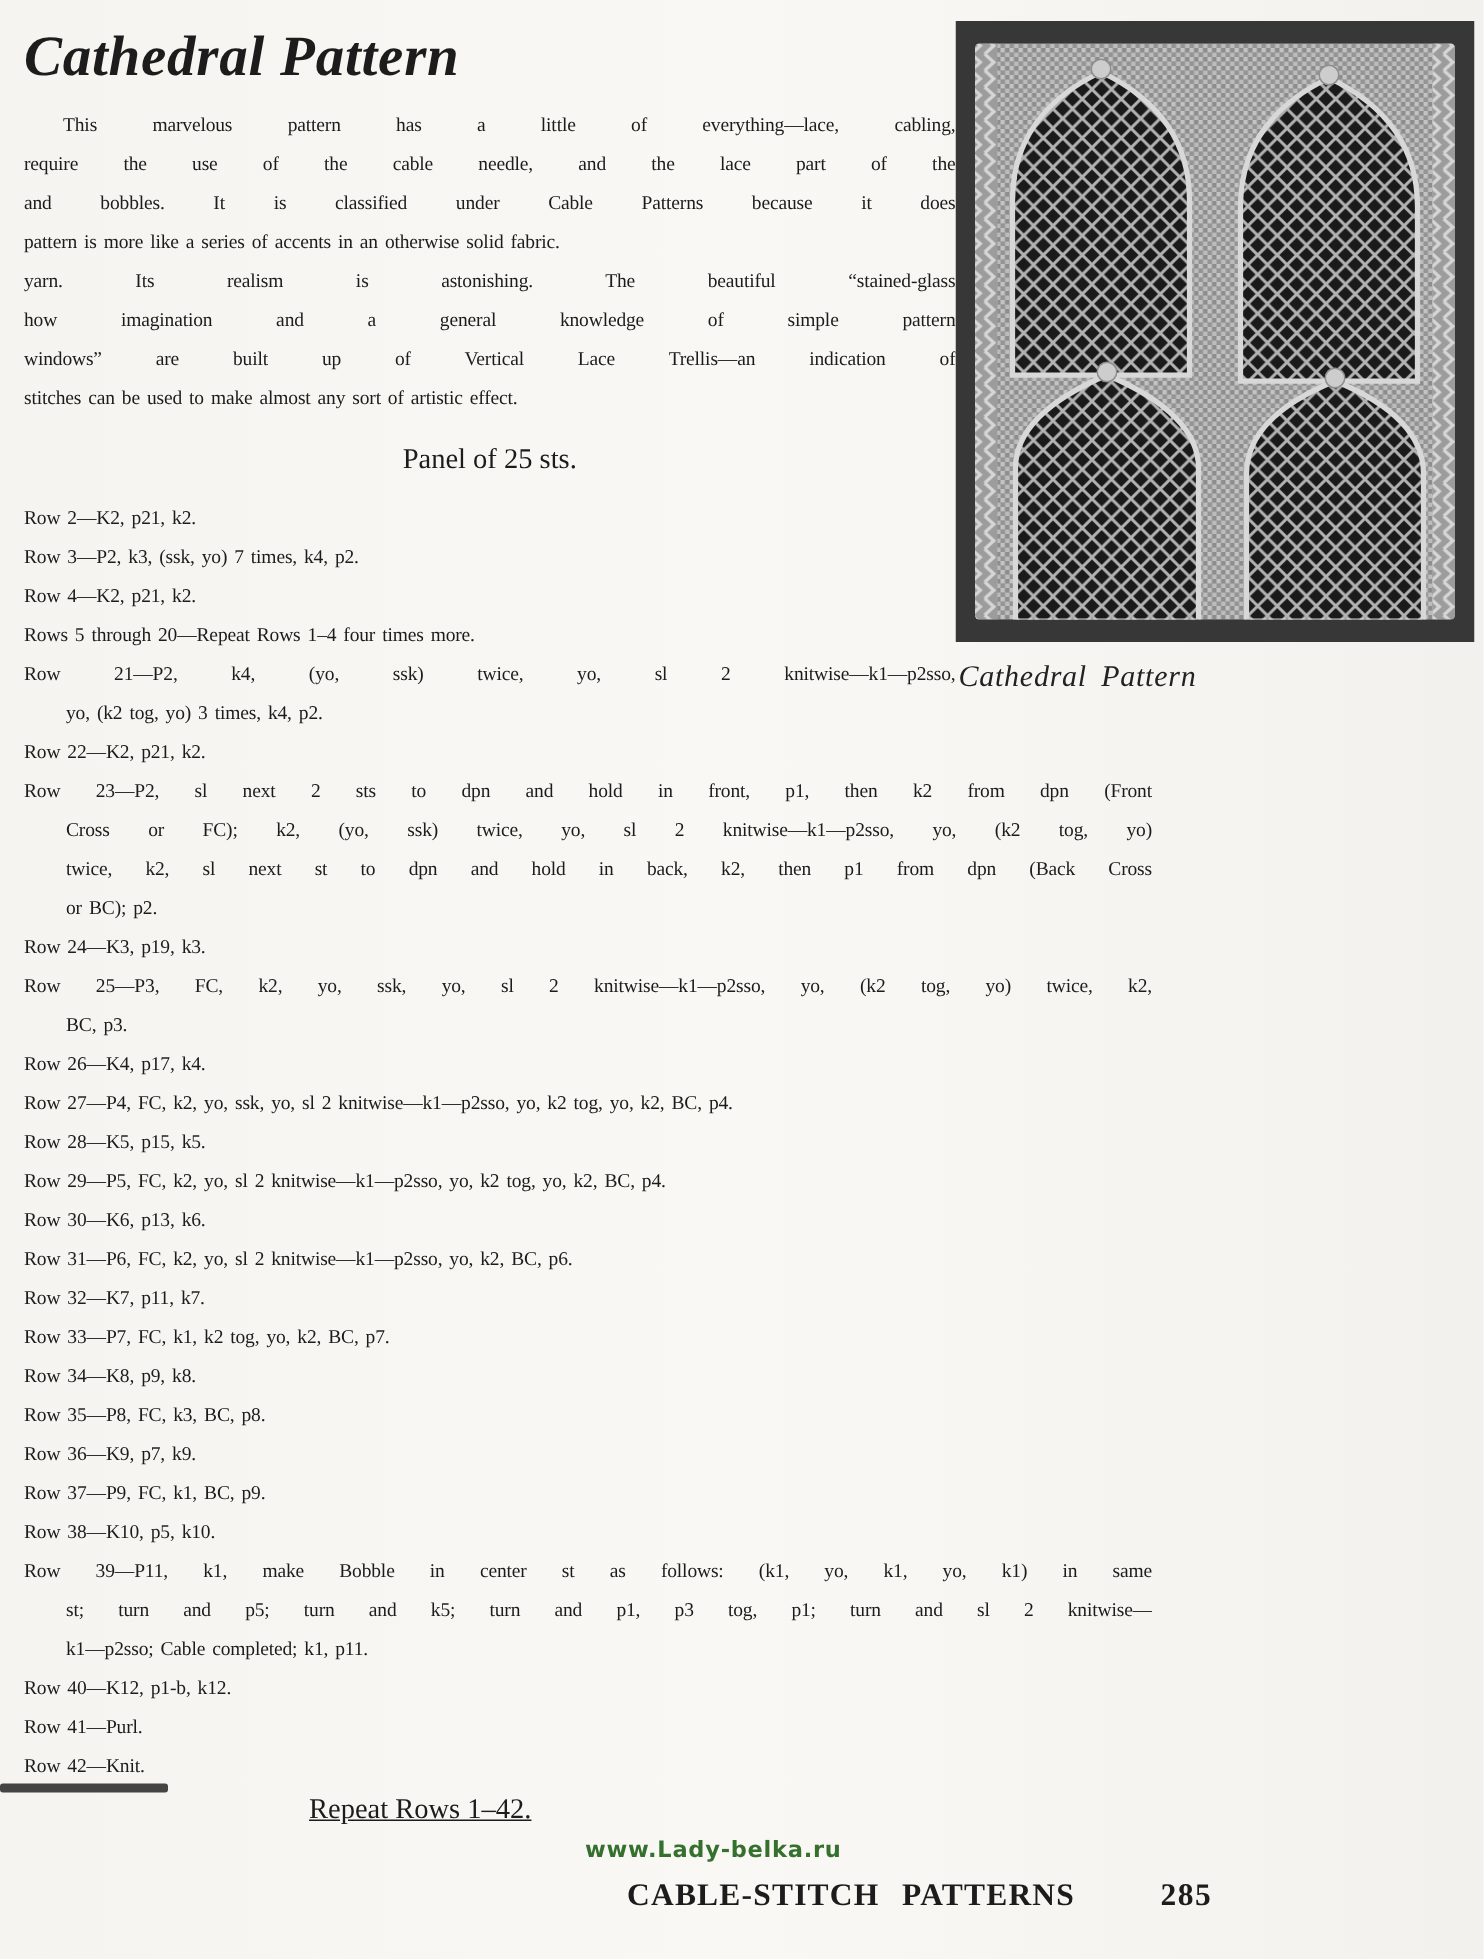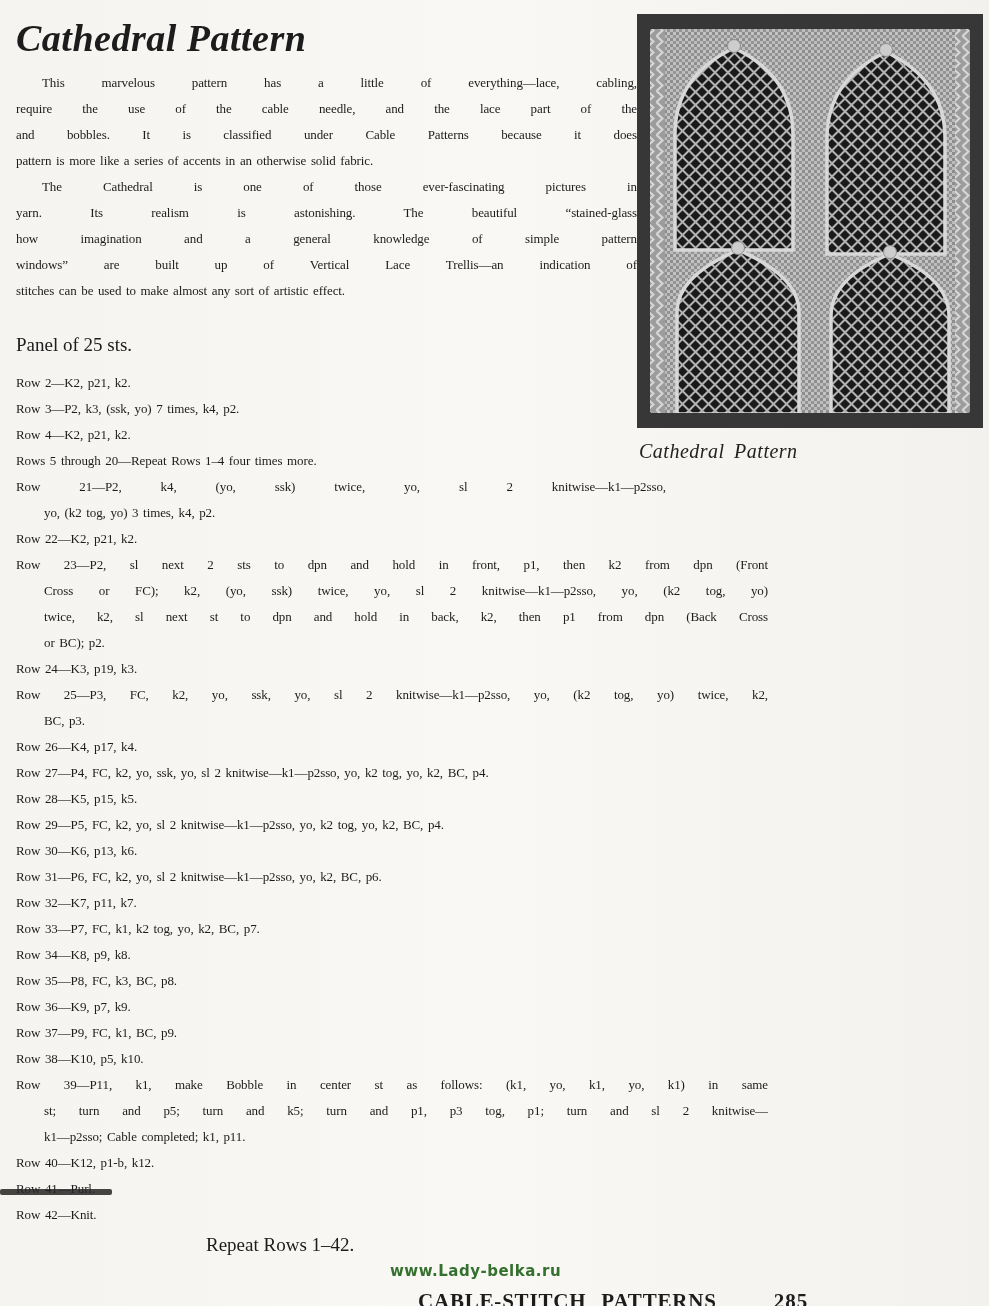--- a/index.html
+++ b/index.html
@@ -24,27 +24,27 @@
   }
 
   .line{
     font-size:13px;line-height:26px;letter-spacing:-.1px;word-spacing:1.5px;
     max-height:26px;overflow:hidden; 
   }
   .jl{text-align:justify;text-align-last:justify;}
   .pindent{padding-left:26px;}
   .hang{padding-left:28px;}
 
-  .panel-note{margin:28px 0 12px;font-size:19px;line-height:26px;overflow:hidden;}
+  .panel-note{margin:16px 0 12px;text-align:center;font-size:19px;line-height:26px;overflow:hidden;}
 
   .row{margin:0;}
   .row.narrow{max-width:650px;}
   .row.wide{max-width:752px;}
 
-  .repeat-note{margin:4px 0 0 190px;font-size:19px;line-height:26px;}
+  .repeat-note{margin:4px 0 0 190px;font-size:19px;line-height:26px;text-decoration:underline;}
 
   .watermark{
     margin-top:3px;text-align:center;transform:translateX(-24px);
     font-family:"DejaVu Sans","Liberation Sans",sans-serif;
     font-size:15px;line-height:20px;font-weight:bold;letter-spacing:.5px;
   }
 
   .footer{
     margin-top:6px;padding-left:402px;display:flex;gap:57px;align-items:baseline;
     font-weight:bold;font-size:21px;line-height:28px;
@@ -102,21 +102,20 @@
     <figcaption class="figure-caption">Cathedral Pattern</figcaption>
   </figure>
 
   <h1 class="page-title">Cathedral Pattern</h1>
 
   <div id="paras">
       <div class="line pindent jl">This marvelous pattern has a little of everything—lace, cabling,</div>
       <div class="line jl">require the use of the cable needle, and the lace part of the</div>
       <div class="line jl">and bobbles. It is classified under Cable Patterns because it does</div>
       <div class="line">pattern is more like a series of accents in an otherwise solid fabric.</div>
-      <div class="line pindent jl">The Cathedral is one of those ever-fascinating pictures in</div>
       <div class="line jl">yarn. Its realism is astonishing. The beautiful “stained-glass</div>
       <div class="line jl">how imagination and a general knowledge of simple pattern</div>
       <div class="line jl">windows” are built up of Vertical Lace Trellis—an indication of</div>
       <div class="line">stitches can be used to make almost any sort of artistic effect.</div>
     </div>
 
   <div class="panel-note">Panel of 25 sts.</div>
 
   <div id="rows">
       <div class="row narrow">

